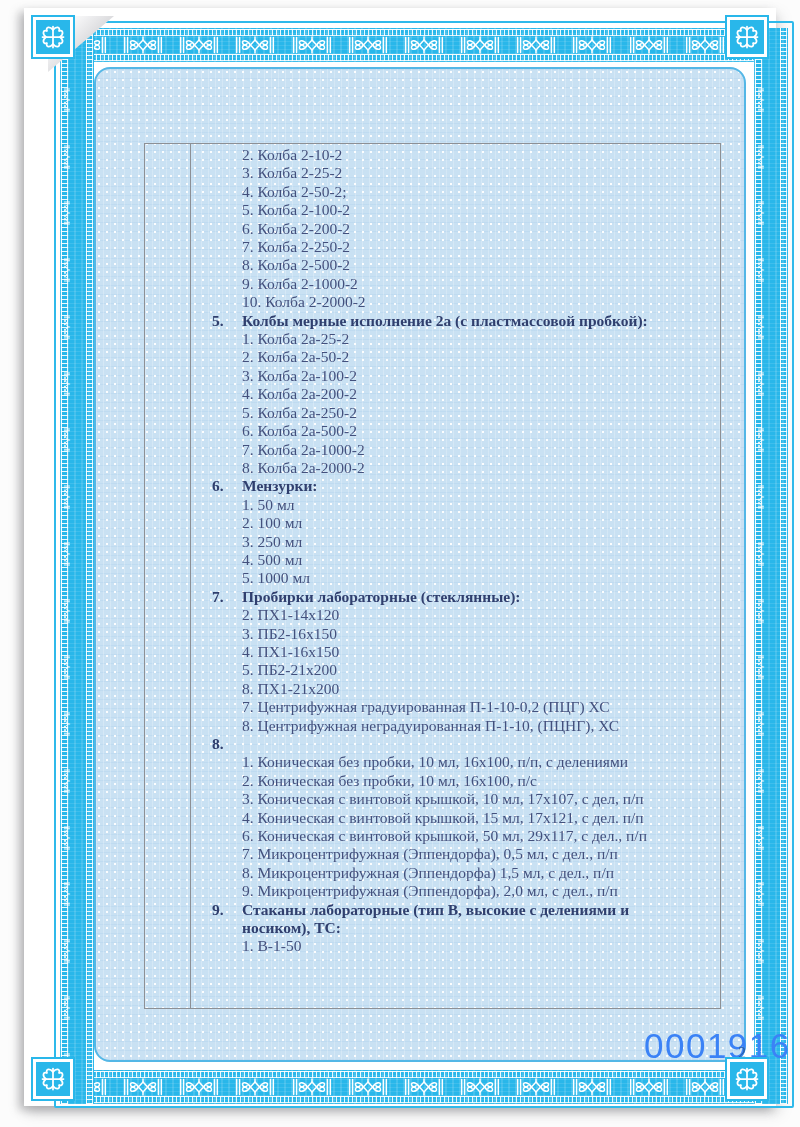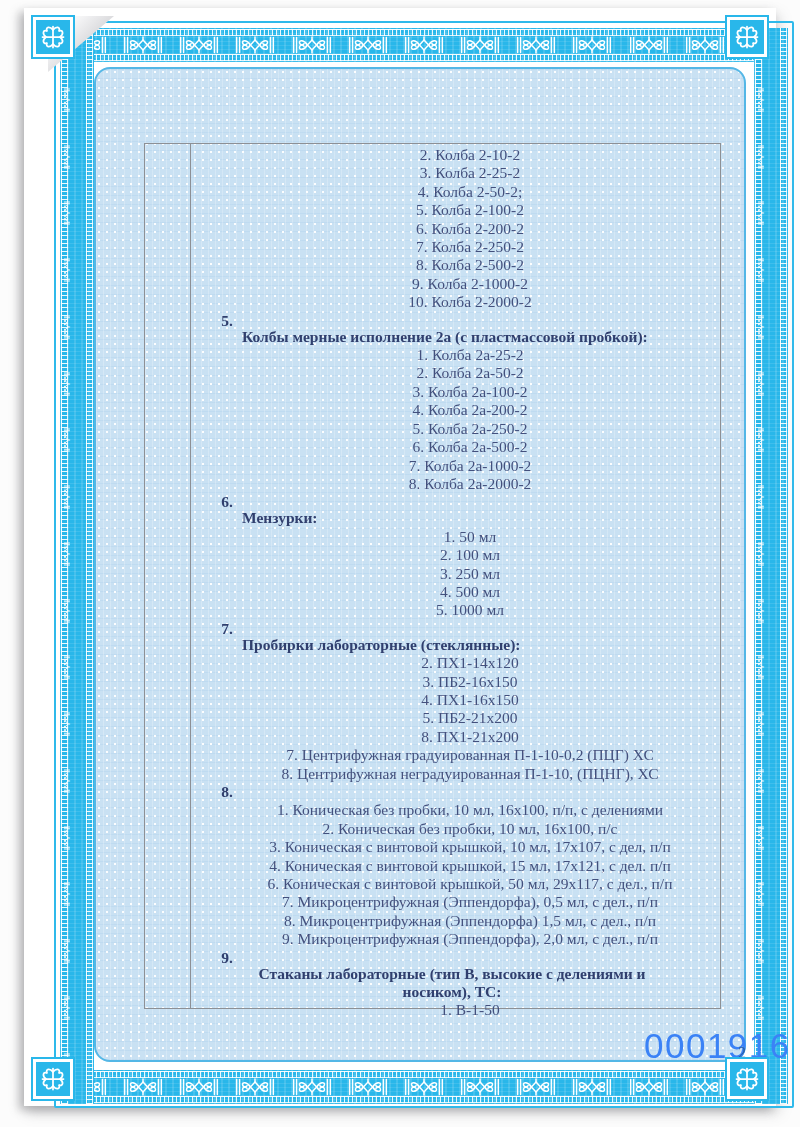--- a/index.html
+++ b/index.html
@@ -1,17 +1,17 @@
 <!DOCTYPE html>
 <html><head>
 <meta charset="utf-8">
 <style>
   html,body{margin:0;padding:0;background:#fdfdfd;}
   .stage{position:relative;width:800px;height:1127px;overflow:hidden;background:#fcfcfc;
-         font-family:"Liberation Serif",serif;text-align:center;}
+         font-family:"Liberation Serif",serif;}
   
   .page{position:absolute;left:24px;top:8px;width:752px;height:1098px;background:#ffffff;
         box-shadow:-5px 4px 9px rgba(95,95,100,.40), 3px 7px 12px rgba(125,125,130,.30);}
   
   .outer-rule{position:absolute;left:30px;top:13px;width:736px;height:1083px;
               border:2px solid #2fb9ea;border-radius:2px;}
   
   .band{position:absolute;background-color:#29b7ea;
         background-image:repeating-linear-gradient(90deg,rgba(255,255,255,.13) 0 2px,transparent 2px 7px),
                          repeating-linear-gradient(0deg,rgba(255,255,255,.10) 0 1px,transparent 1px 4px);}
@@ -47,21 +47,21 @@
   
   .tbox{position:absolute;left:120px;top:135px;width:577px;height:866px;
         border:1px solid #8d9095;box-sizing:border-box;}
   .tcol{position:absolute;left:166px;top:135px;width:1px;height:866px;background:#8d9095;}
   
   .textblock{position:absolute;left:188px;top:138px;width:486px;
              font-size:15.5px;line-height:18.4px;color:#43507d;}
   .item{margin-left:30px;}
   .sec{display:flex;color:#303f6e;font-weight:bold;}
   .sec .num{flex:none;width:30px;}
-  .sec .sec-title{max-width:420px;margin-top:16px;}
+  .sec .sec-title{max-width:420px;}
   
   .serial{position:absolute;left:620px;top:1018px;font-family:"Liberation Sans",sans-serif;
           font-size:35px;letter-spacing:1.5px;color:#3b82f6;}
   .pagenum{position:absolute;left:714px;top:1036px;font-size:16px;color:#2a5f9f;}
   
   .dogear{position:absolute;left:24px;top:8px;width:66px;height:56px;
           clip-path:polygon(0 0,100% 0,0 100%);
           background:linear-gradient(135deg,#f7f7f8 25%,#d6d6d9 60%,#9b9c9f 92%);}
   .hidden-defs{position:absolute;width:0;height:0;overflow:hidden;}
 </style>

